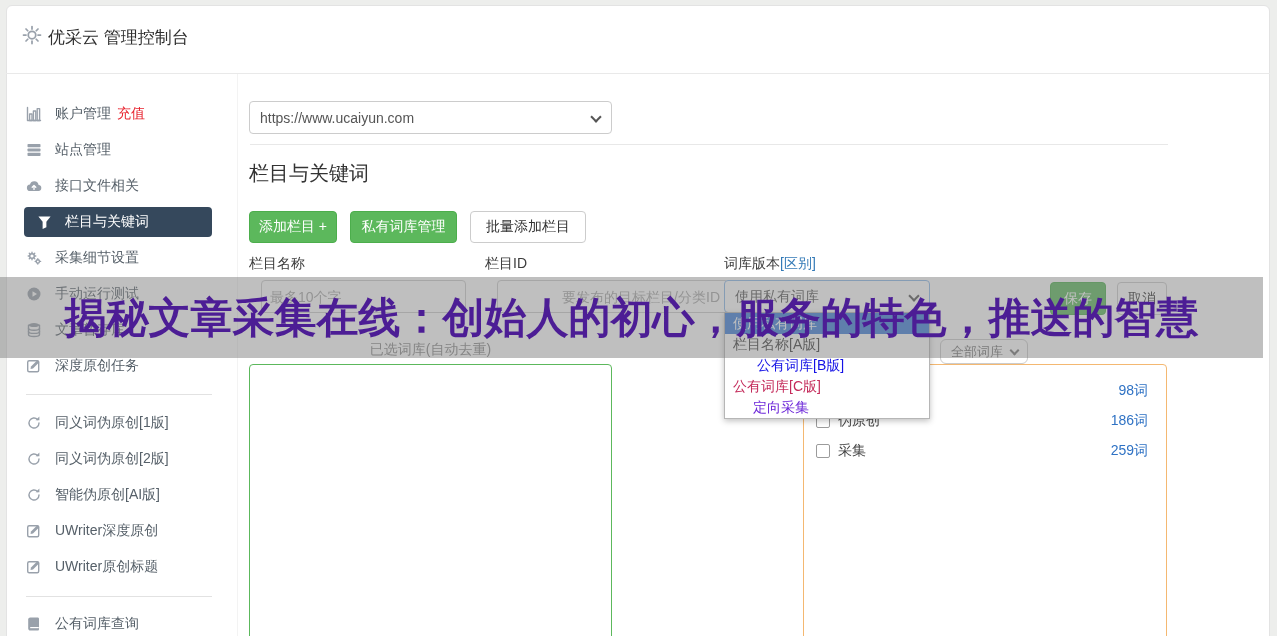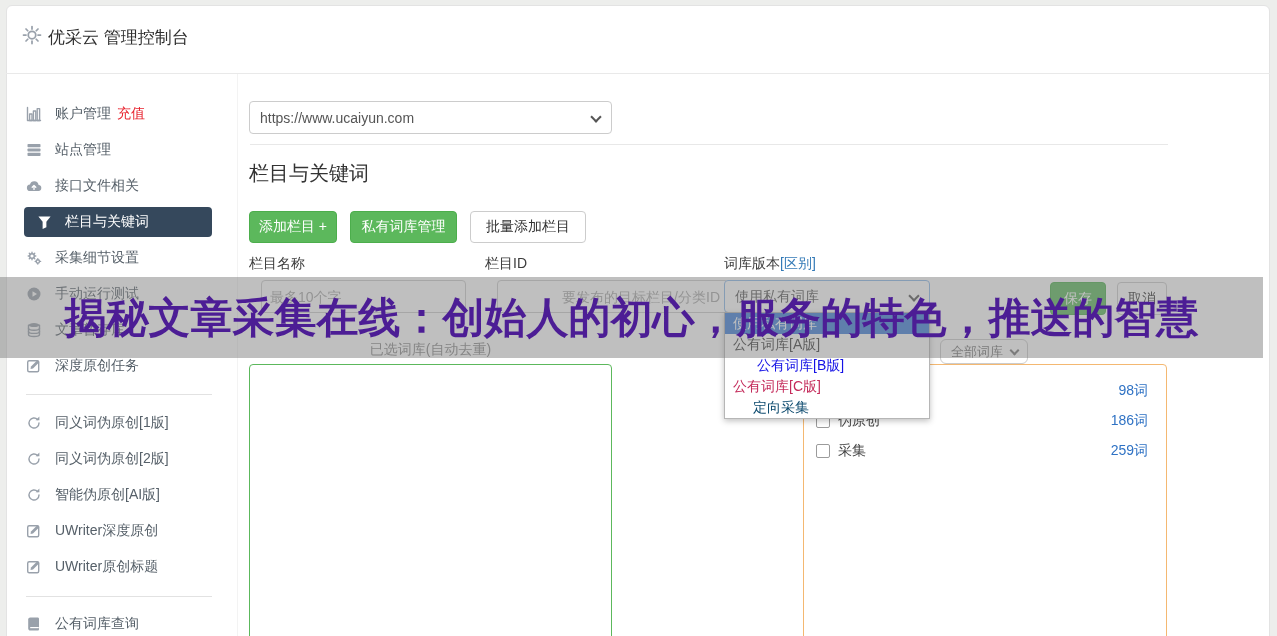--- a/index.html
+++ b/index.html
@@ -242,24 +242,24 @@
   <div class="fselect" style="left:724px;top:280px;width:206px;border-color:#8bb8e8">
     <span>使用私有词库</span>
     <span class="chev"></span>
   </div>
 
   <div class="btn green" style="left:1050px;top:282px;width:56px;height:33px">保存</div>
   <div class="btn plain" style="left:1117px;top:282px;width:50px;height:33px">取消</div>
 
   <ul class="dropdown">
     <li class="sel" style="color: rgb(255, 255, 255);">使用私有词库</li>
-    <li style="color: rgb(60, 60, 60);">公有词库[A版]</li>
+    <li style="color: rgb(60, 60, 60);">栏目名称[A版]</li>
     <li style="color: rgb(21, 18, 230); margin-left: 24px;">公有词库[B版]</li>
     <li style="color: rgb(196, 42, 90);">公有词库[C版]</li>
-    <li style="color: #0c4a6e; padding-left: 28px;">定向采集</li>
+    <li style="color: #6d28d9; padding-left: 28px;">定向采集</li>
   </ul>
 
   <div class="sel-title">已选词库(自动去重)</div>
   <div class="gbox"></div>
 
   <div class="fselect" style="left:940px;top:339px;width:88px;height:25px;border-radius:6px;font-size:13px;color:#777;padding:0 22px 0 10px">
     <span>全部词库</span>
     <span class="chev" style="top:7px;right:9px;width:7px;height:7px;border-color:#777"></span>
   </div>
   <div class="obox"></div>

